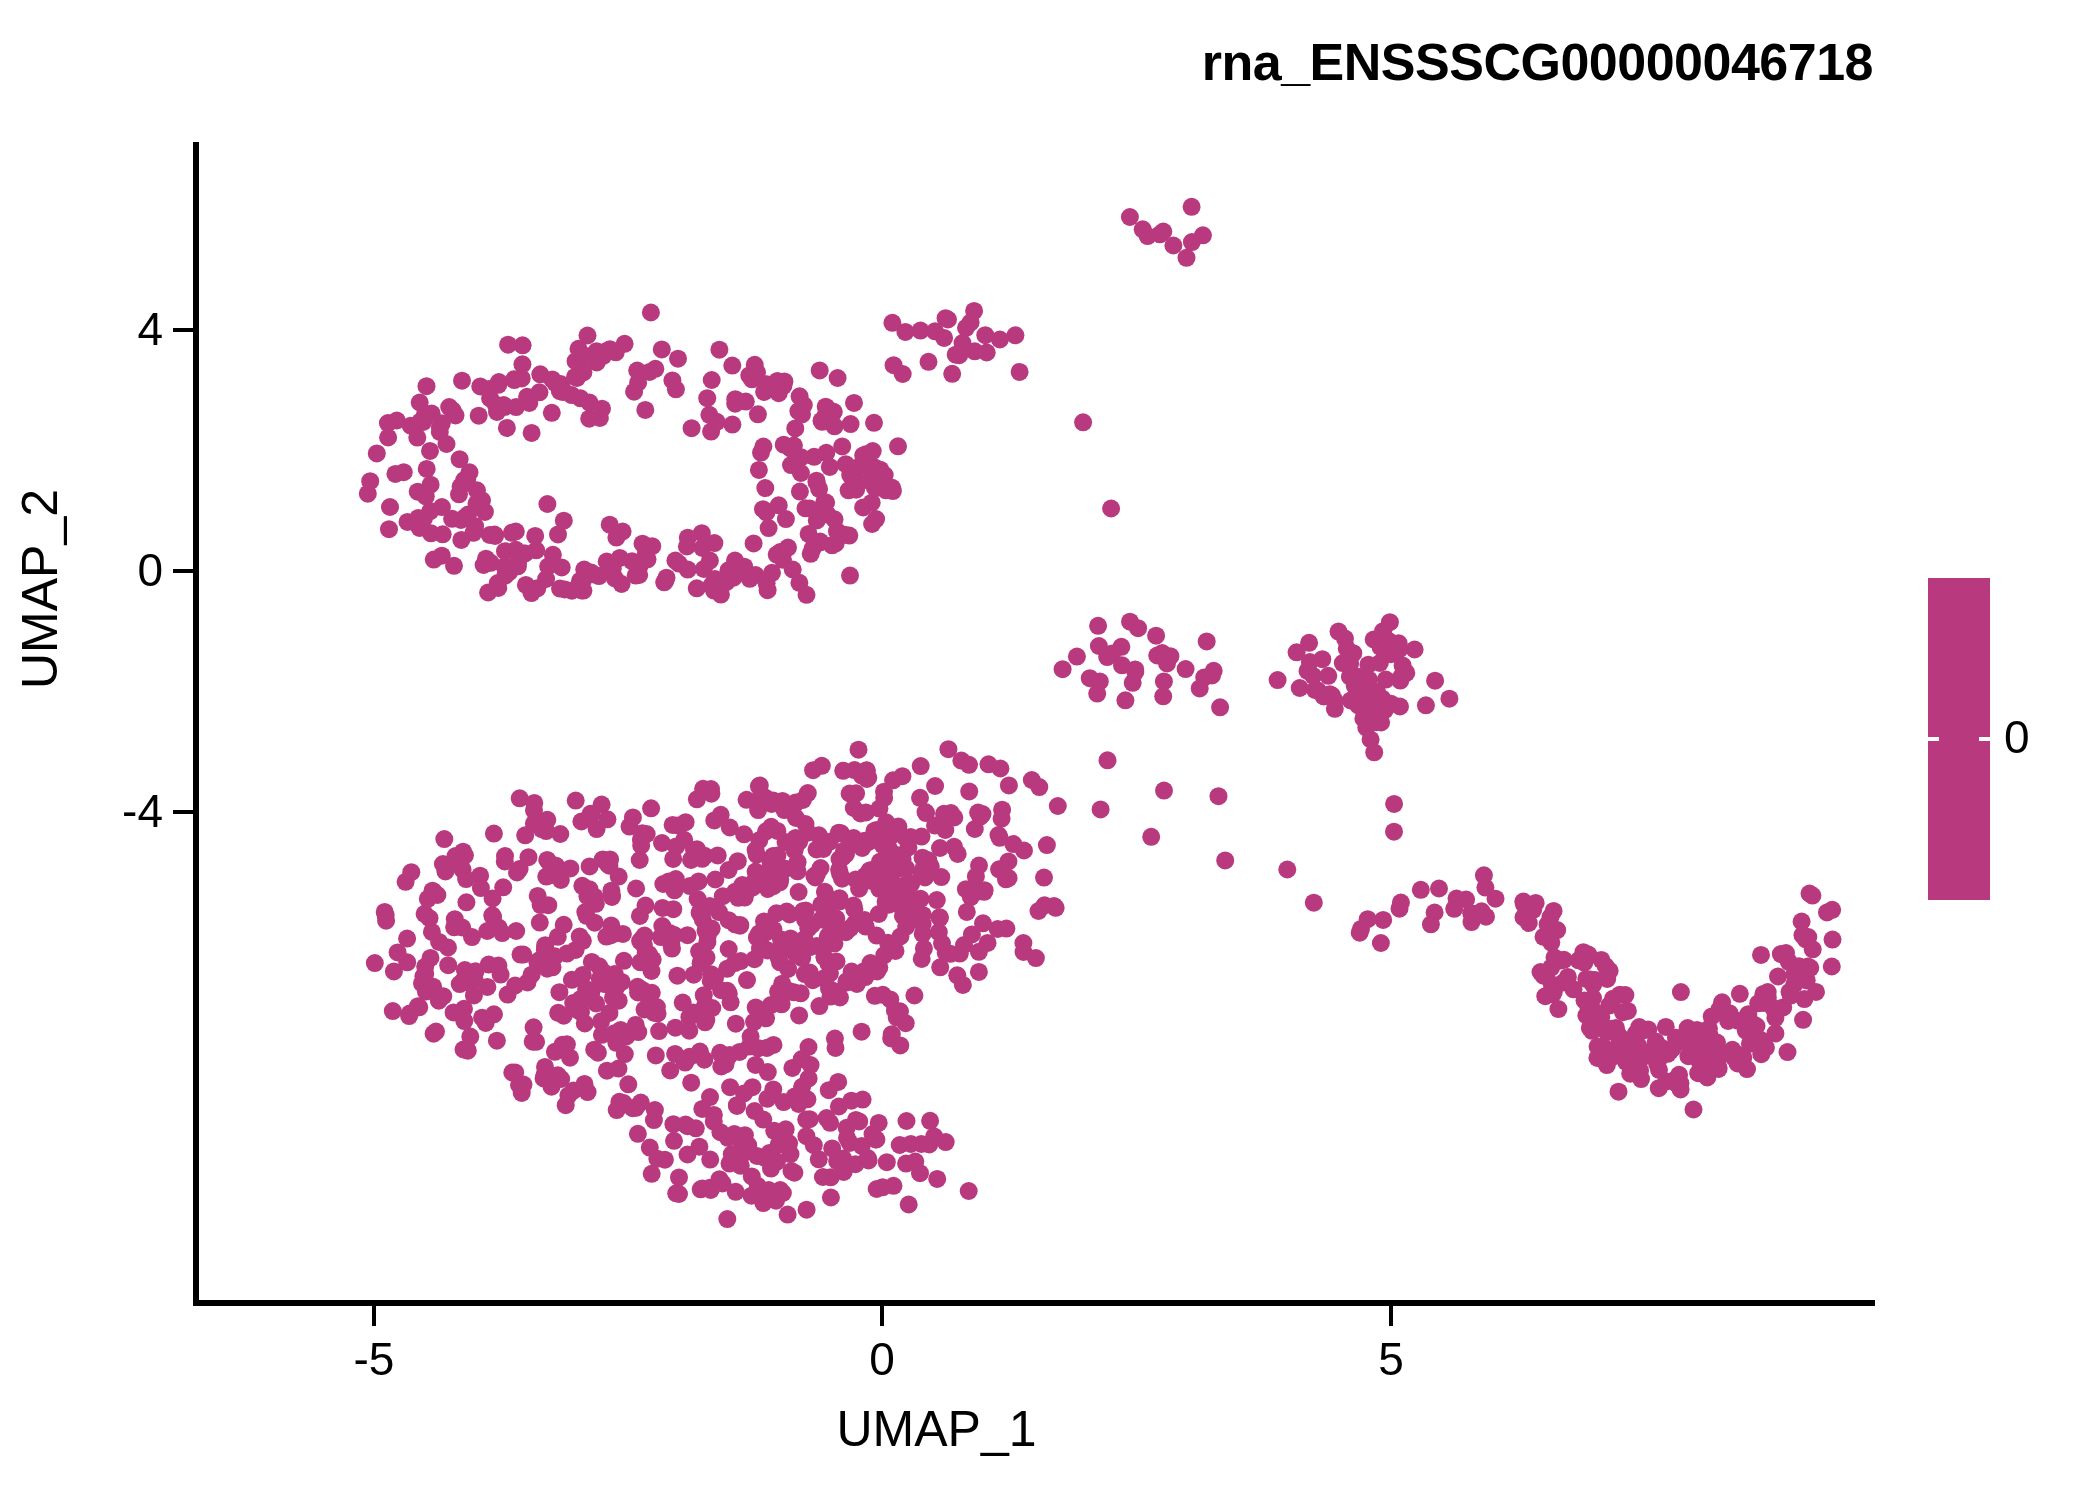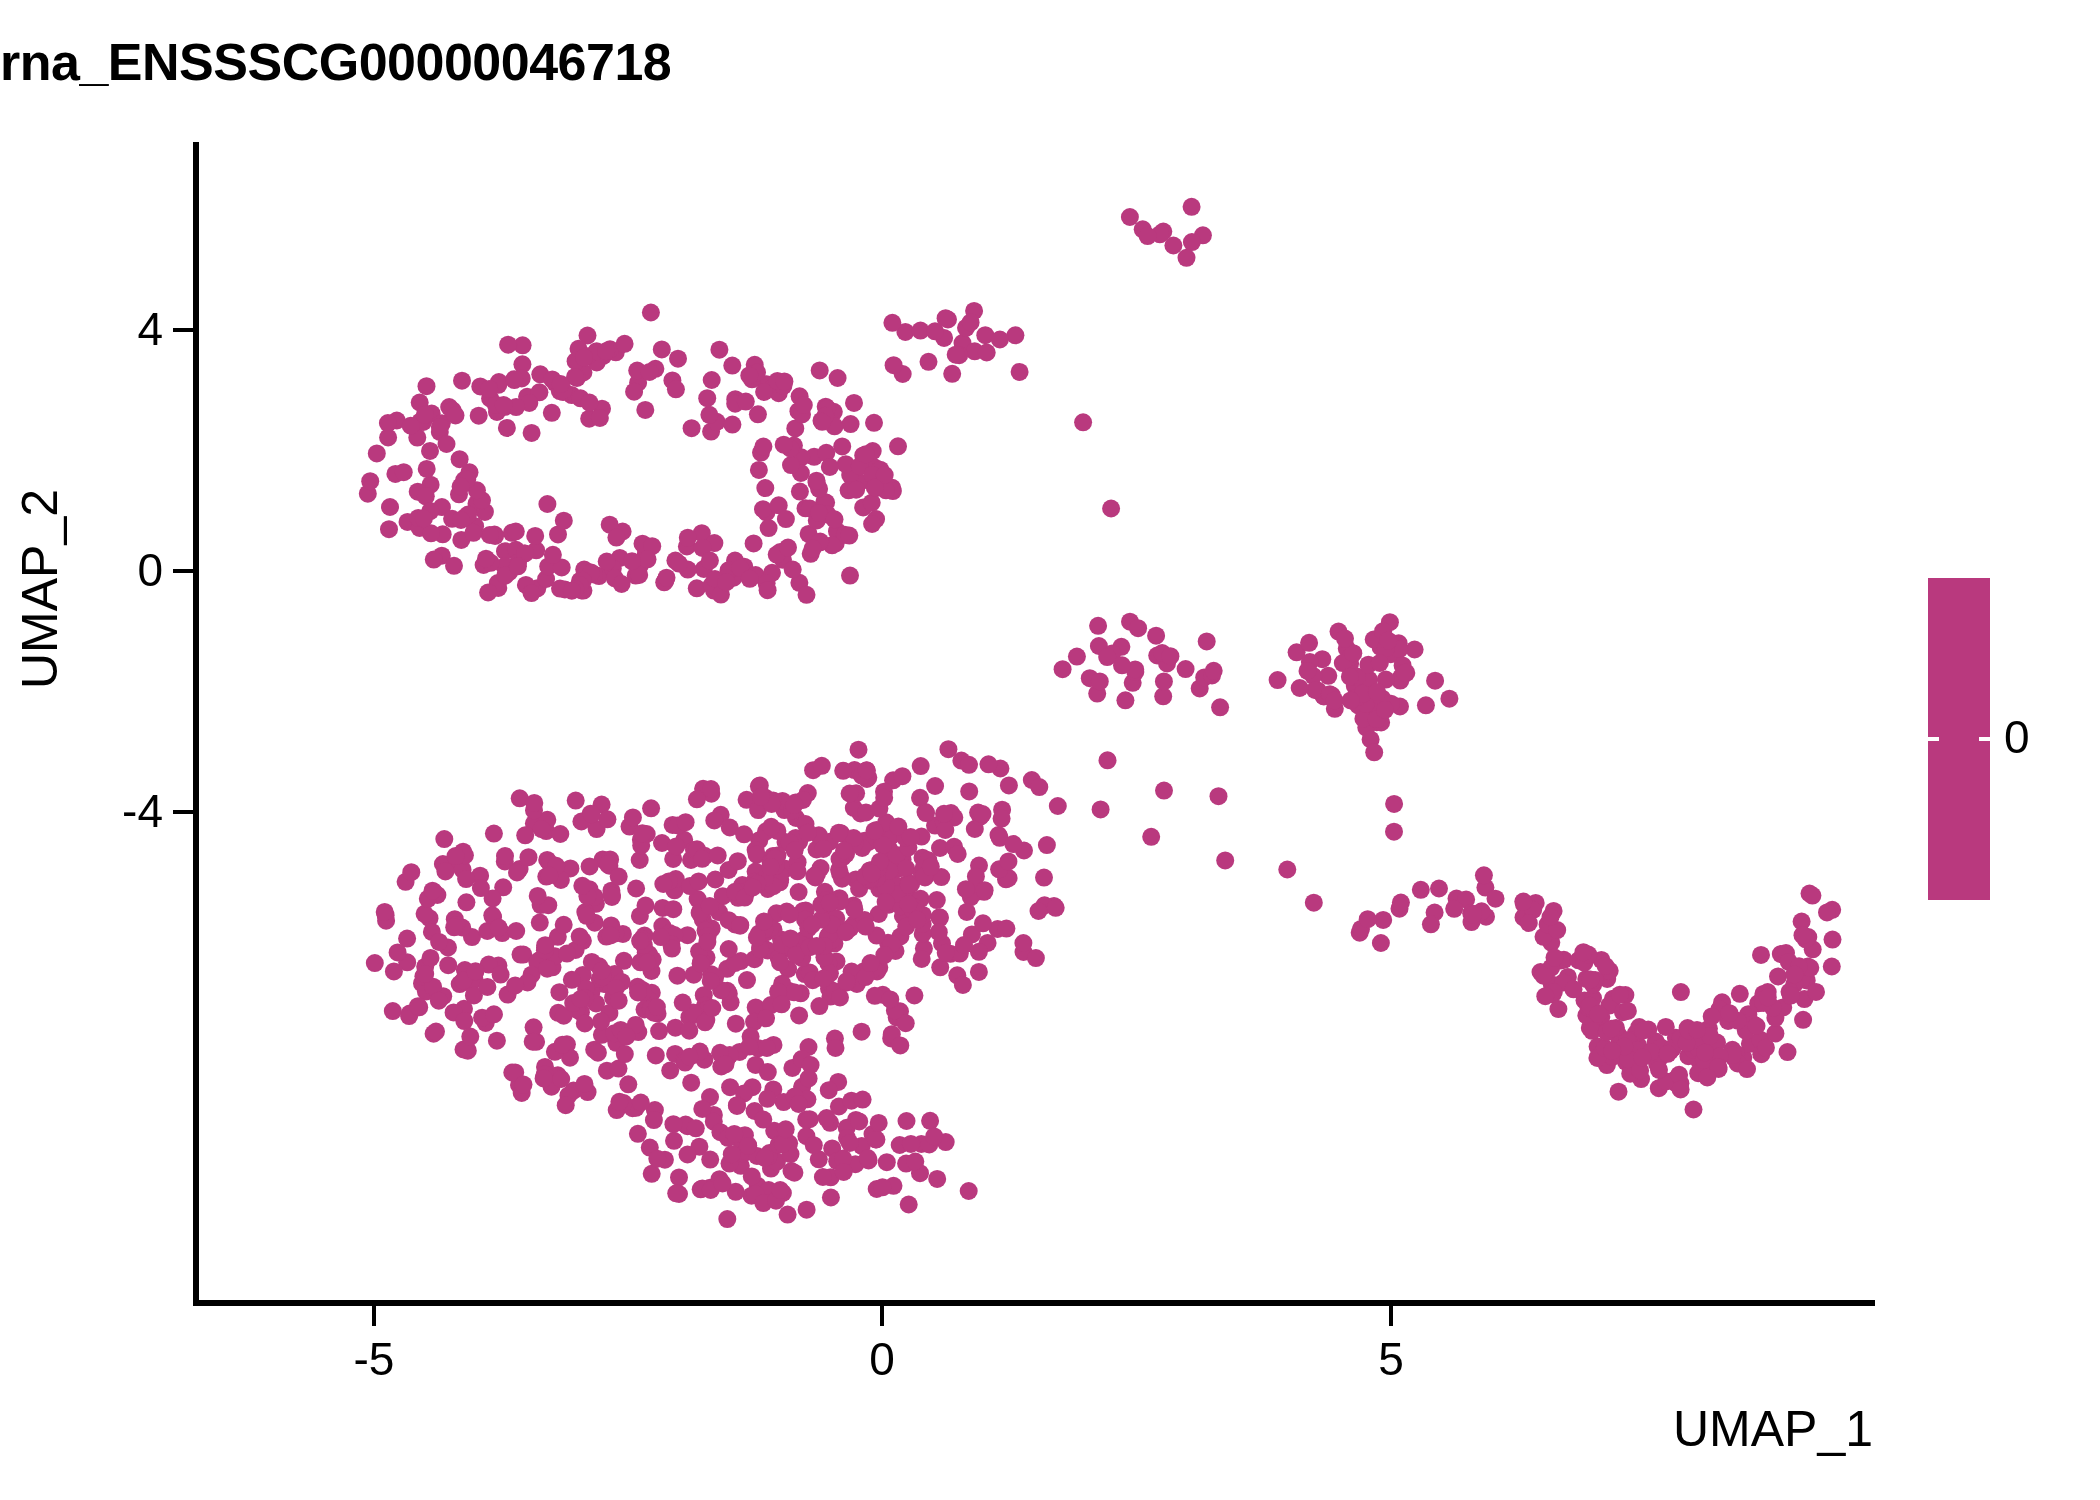--- a/index.html
+++ b/index.html
@@ -1,33 +1,33 @@
 <!DOCTYPE html>
 <html><head>
 <meta charset="utf-8">
 <style>
   html,body{margin:0;padding:0;background:#ffffff;}
   body{width:2100px;height:1500px;font-family:"Liberation Sans",sans-serif;}
   #root{position:relative;width:2100px;height:1500px;background:#ffffff;overflow:hidden;}
 
   #plot-title{
     position:absolute; left:0; top:32px; width:1873px;
-    text-align:left; font-size:52px; font-weight:bold; color:#000000;
+    text-align:right; font-size:52px; font-weight:bold; color:#000000;
     letter-spacing:-0.5px; white-space:nowrap;
   }
   #axis-y-line{position:absolute; left:193px; top:142px; width:6px; height:1164px; background:#000;}
   #axis-x-line{position:absolute; left:193px; top:1300px; width:1682px; height:6px; background:#000;}
 
   .tick-x{position:absolute; width:4px; height:20px; background:#000; top:1306px;}
   .tick-y{position:absolute; width:20px; height:4px; background:#000; left:173px;}
 
   .ticklabel-x{position:absolute; top:1332px; font-size:46px; color:#000; text-align:center; width:120px;}
   .ticklabel-y{position:absolute; left:43px; width:120px; font-size:46px; color:#000; text-align:right;}
 
-  #xlabel{position:absolute; left:0; top:1400px; width:1873px; text-align:right;
+  #xlabel{position:absolute; left:0; top:1400px; width:1873px; text-align:center;
           font-size:50px; color:#000;}
   #ylabel{position:absolute; left:-160px; top:560px; width:400px; text-align:center;
           font-size:50px; color:#000; transform:rotate(-90deg); transform-origin:center center;}
 
   
   #scatter{position:absolute; left:193px; top:142px; width:1682px; height:1161px; overflow:hidden;}
   #scatter svg{display:block;}
 
   
   #legend{position:absolute; left:1928px; top:578px; width:160px; height:330px;}

